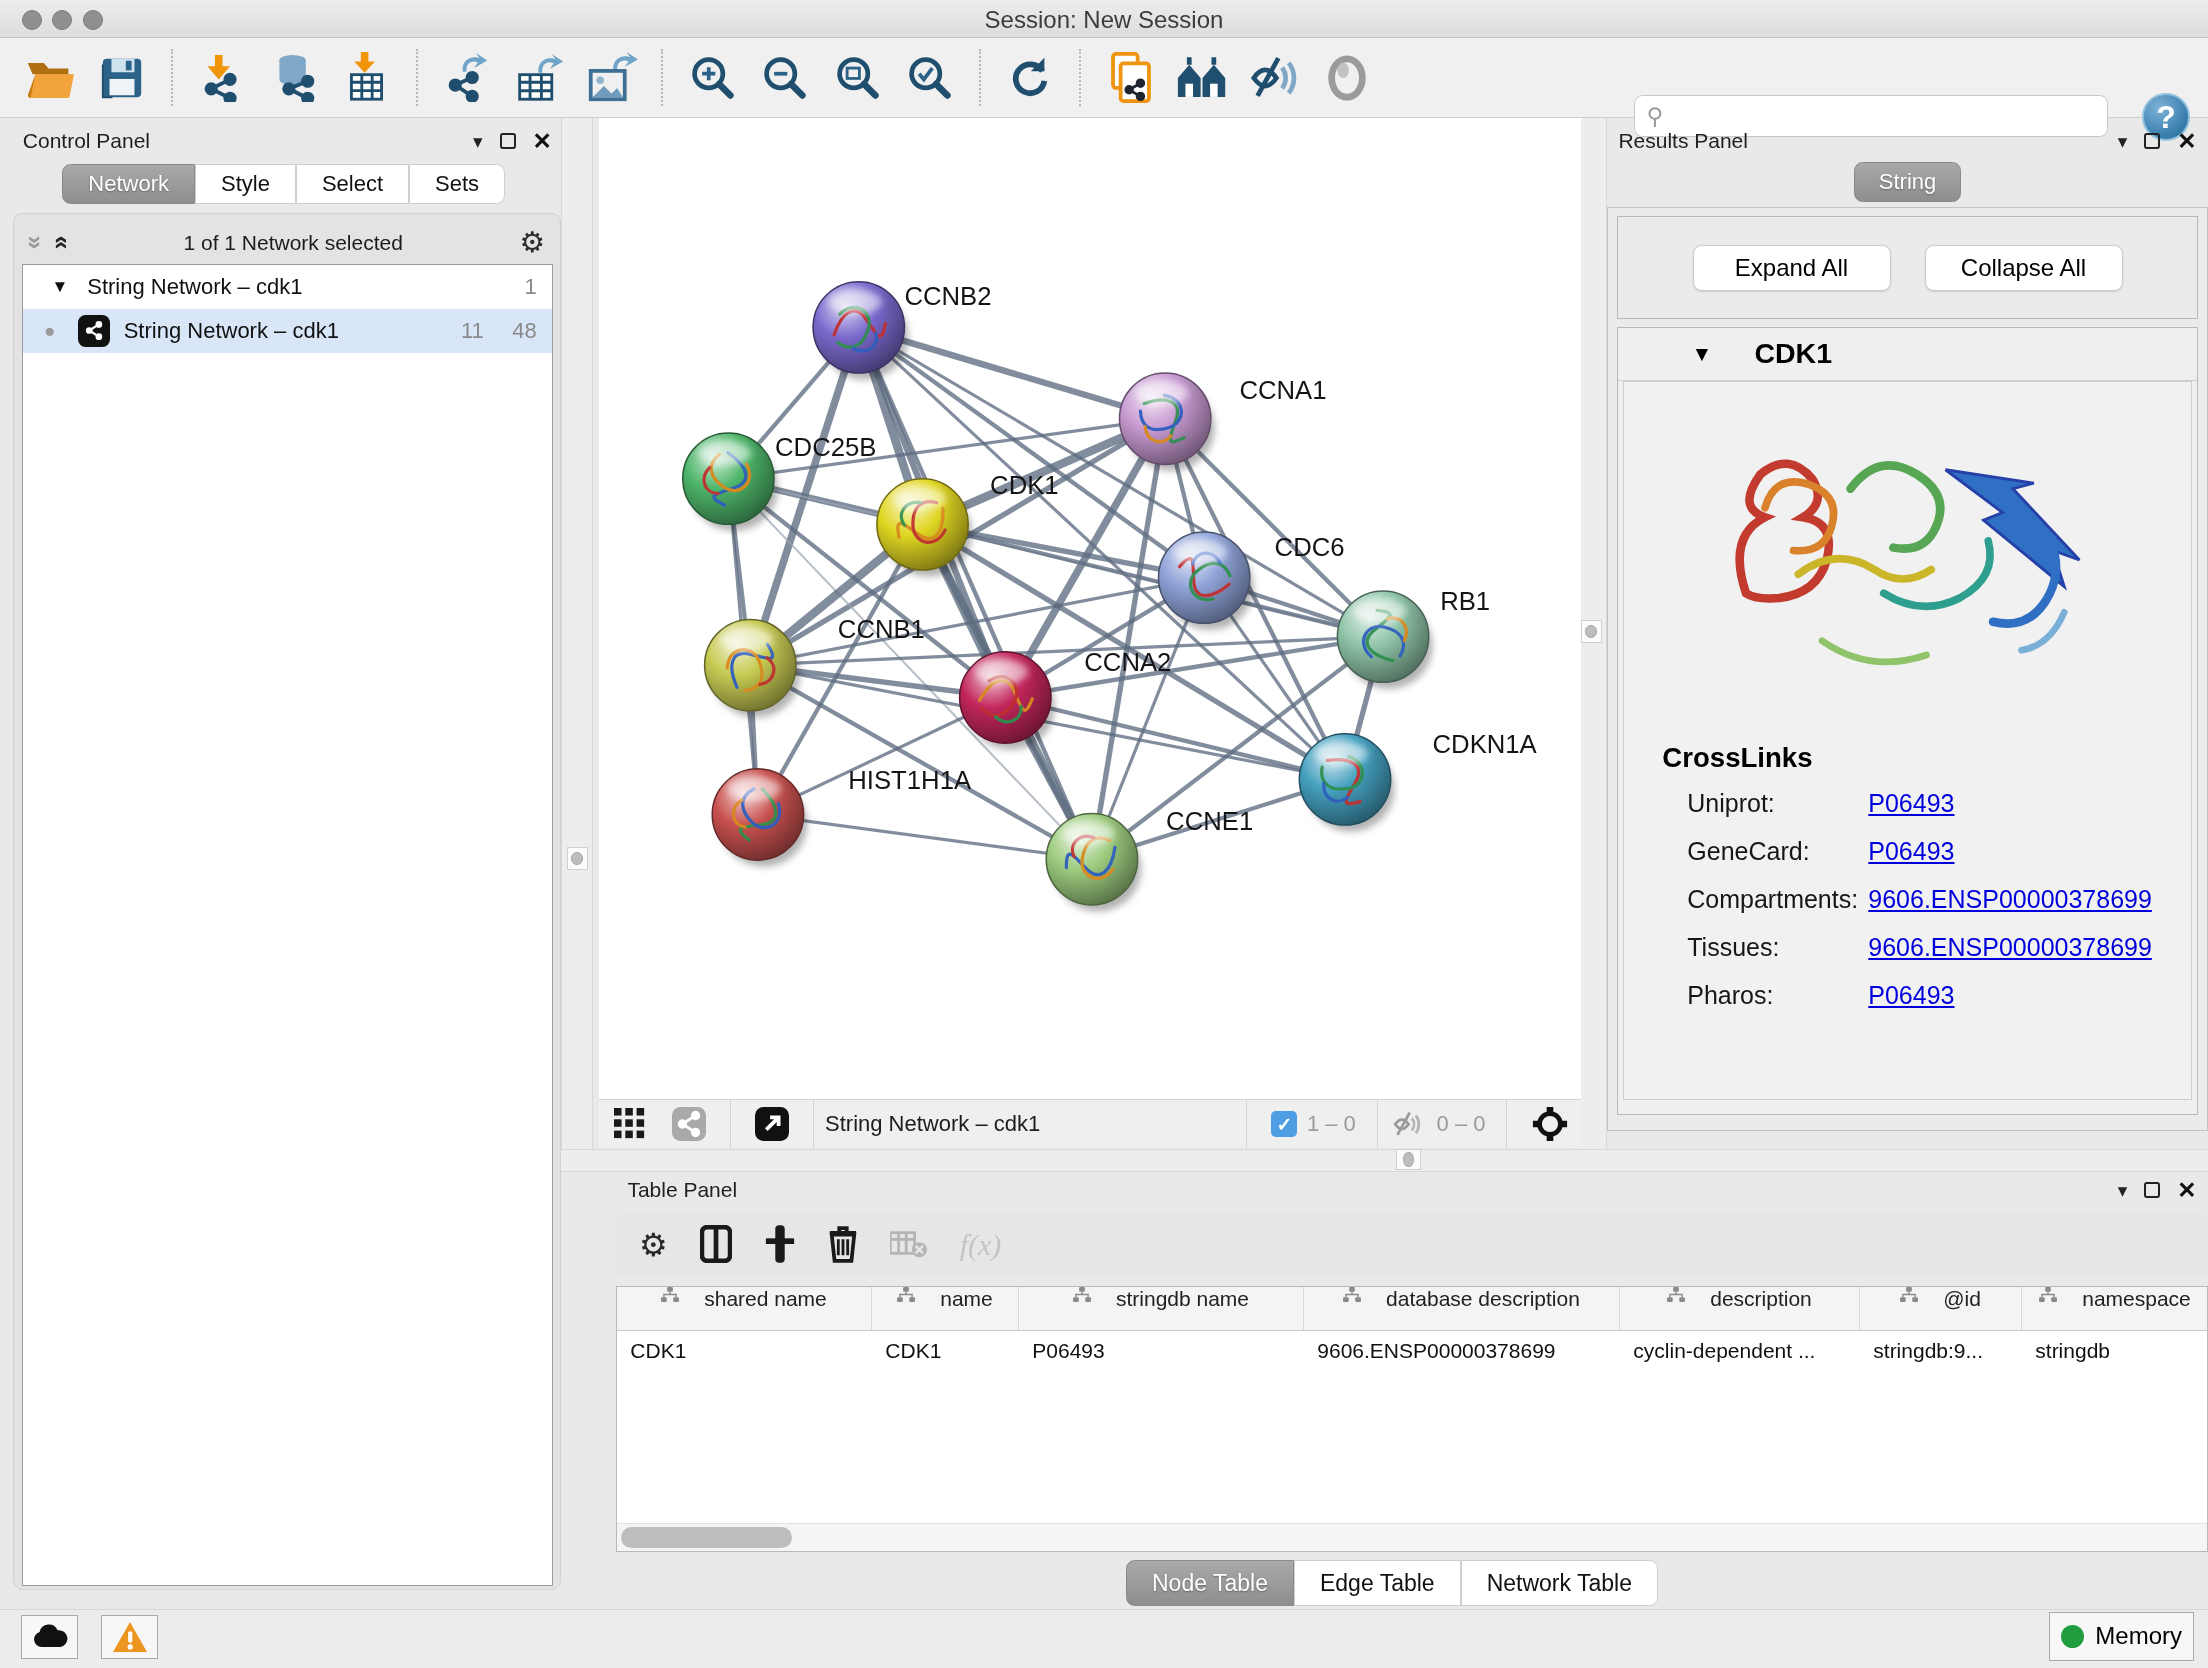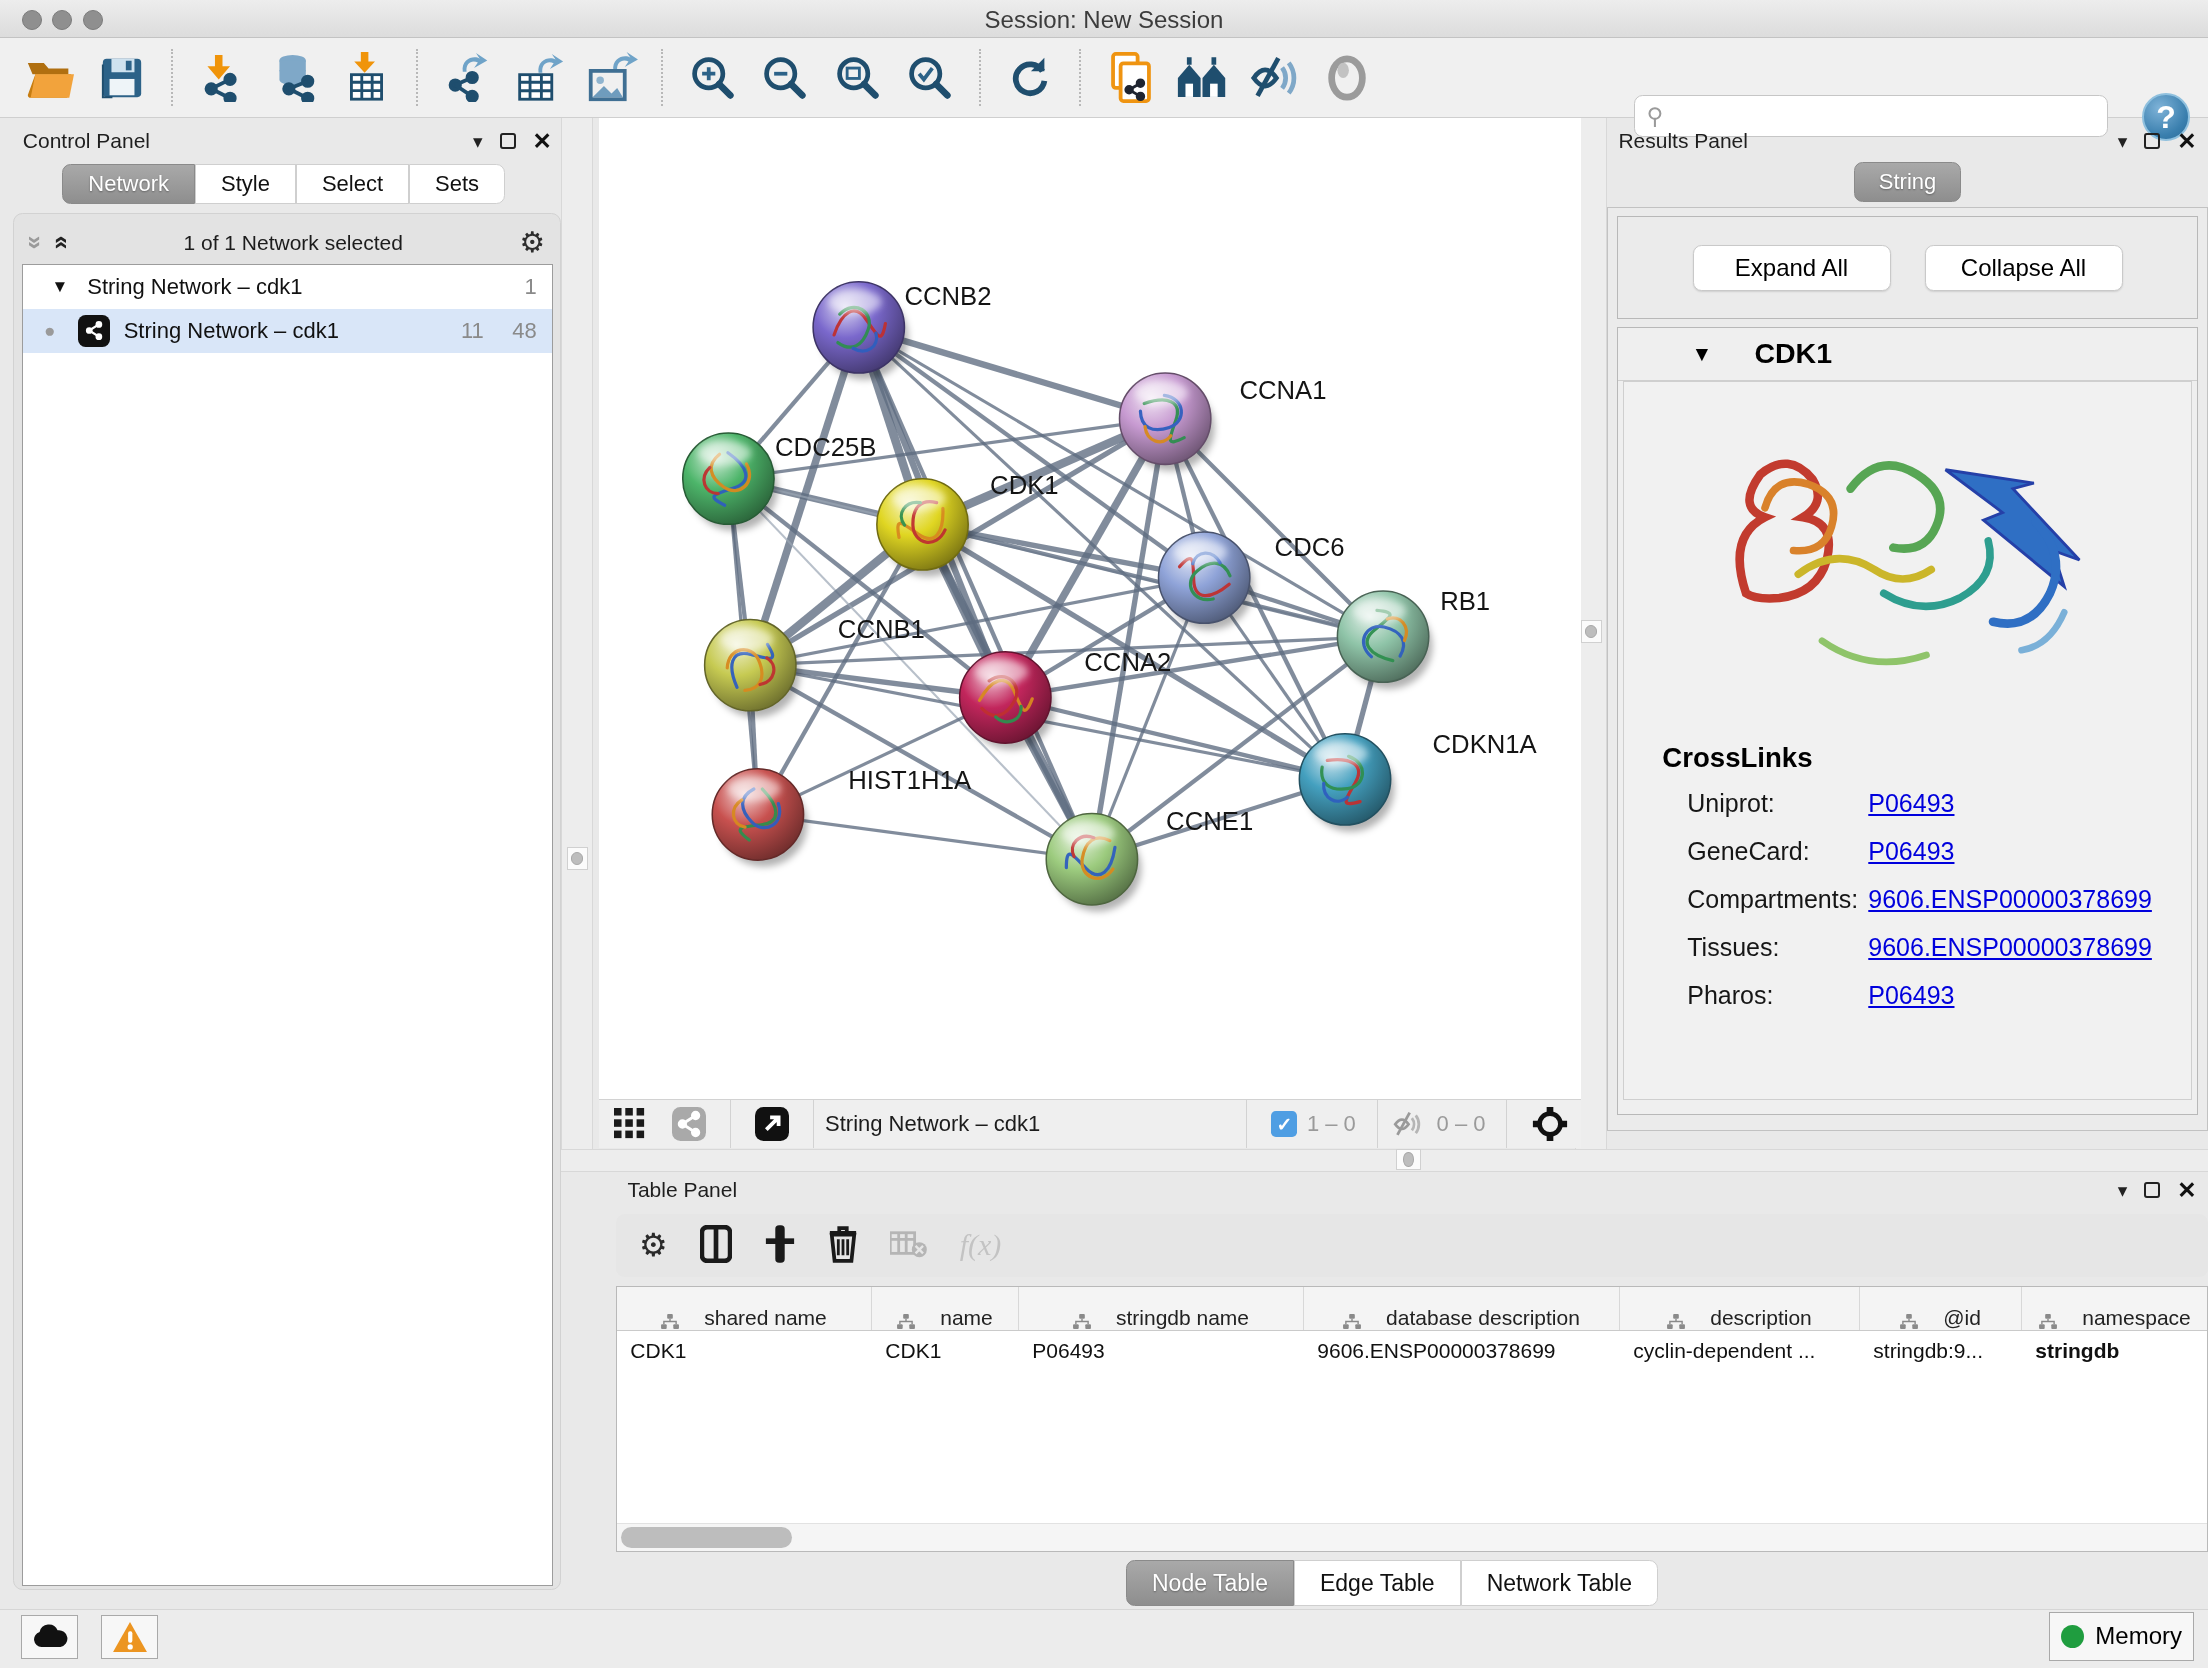--- a/index.html
+++ b/index.html
@@ -103,21 +103,21 @@
   
   #table-panel { left:616px; top:1172px; width:1592px; height:445px; }
   #tp-header { display:flex; justify-content:space-between; align-items:center; height:36px; padding:0 11.4px; }
   #tp-toolbar { margin-top:5.7px; height:63px; background:#e6e6e6; border-radius:8.6px;
     display:flex; align-items:center; padding-left:23px; gap:32px; }
   #tp-toolbar .grayed { opacity:.45; }
   #fx { font-family:Liberation Serif, serif; font-style:italic; font-size:30px; color:#9a9a9a; }
   #tp-table { margin-top:9.5px; border:1.9px solid #b9b9b9; background:#fff; height:266px; position:relative; overflow:hidden; }
   #tp-cols, #tp-rowwrap { display:flex; }
   #tp-cols { height:44px; background:#f4f4f4; border-bottom:1.9px solid #cacaca; }
-  .tp-col { display:flex; align-items:flex-end; gap:25px; justify-content:center; font-size:21px; color:#222;
+  .tp-col { display:flex; align-items:flex-start; gap:25px; justify-content:center; font-size:21px; color:#222;
     border-right:1px solid #d8d8d8; overflow:hidden; white-space:nowrap; flex:none; }
   .tp-cell { font-size:21px; color:#111; padding:7.6px 1.9px 0 13.3px; overflow:hidden; white-space:nowrap; flex:none; }
   #tp-scroll { position:absolute; left:0; right:0; bottom:0; height:28.5px; background:#f5f5f5; border-top:1px solid #e2e2e2; }
   #tp-thumb { position:absolute; left:3.8px; top:3.8px; width:171px; height:21px; border-radius:10.5px; background:#bdbdbd; }
   #tp-tabs { position:absolute; left:510px; top:388px; display:flex; }
   #tp-tabs .tab { font-size:23px; height:46px; }
 
   
   #statusbar { left:0; top:1609px; width:2208px; height:67px; background:#ececec; border-top:1px solid #d6d6d6; }
   .sb-btn { position:absolute; top:4.8px; width:57px; height:44px; background:#f7f7f7; border:1.9px solid #a9a9a9;
@@ -835,21 +835,21 @@
         </div>
       </div>
     <div id="tp-rows">
         <div id="tp-rowwrap" style="display: flex;">
           <div class="tp-cell" style="width: 255px;">CDK1</div>
           <div class="tp-cell" style="width: 147px;">CDK1</div>
           <div class="tp-cell" style="width: 285px;">P06493</div>
           <div class="tp-cell" style="width: 316px;">9606.ENSP00000378699</div>
           <div class="tp-cell" style="width: 240px;">cyclin-dependent ...</div>
           <div class="tp-cell" style="width: 162px;">stringdb:9...</div>
-          <div class="tp-cell" style="width: 187px; font-weight: bold;">stringdb</div>
+          <div class="tp-cell" style="width: 187px;">stringdb</div>
         </div>
       </div>
     <div id="tp-scroll">
         <div id="tp-thumb"></div>
       </div>
   </div>
   <div id="tp-tabs">
       <div class="tab selected">Node Table</div>
       <div class="tab">Edge Table</div>
       <div class="tab">Network Table</div>

